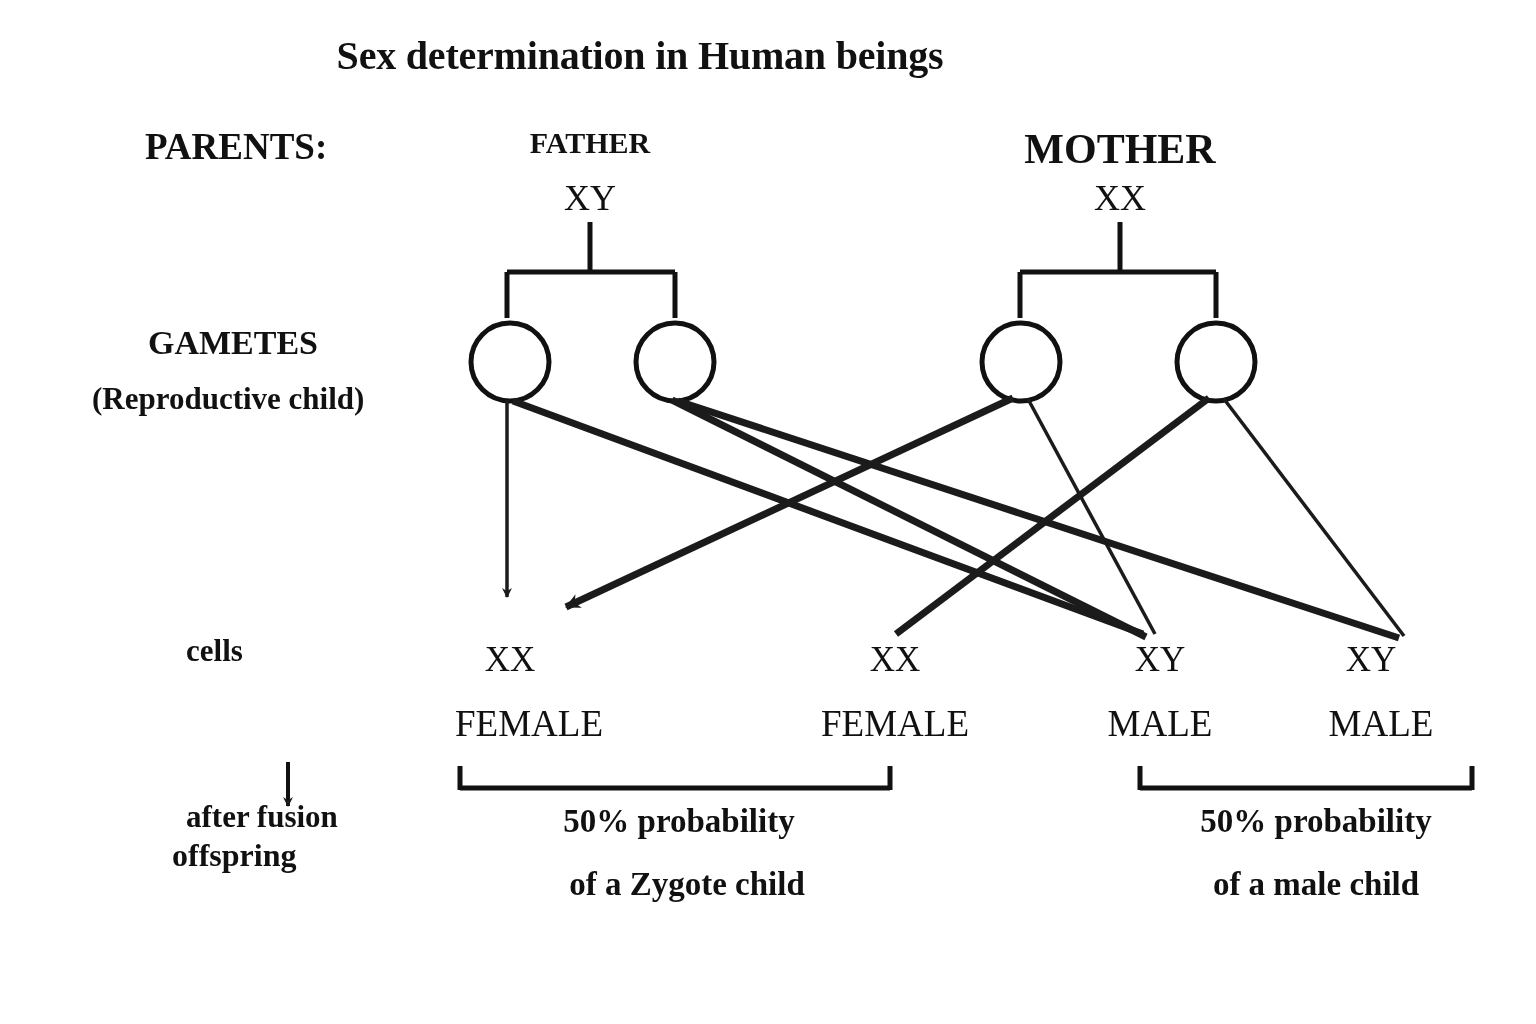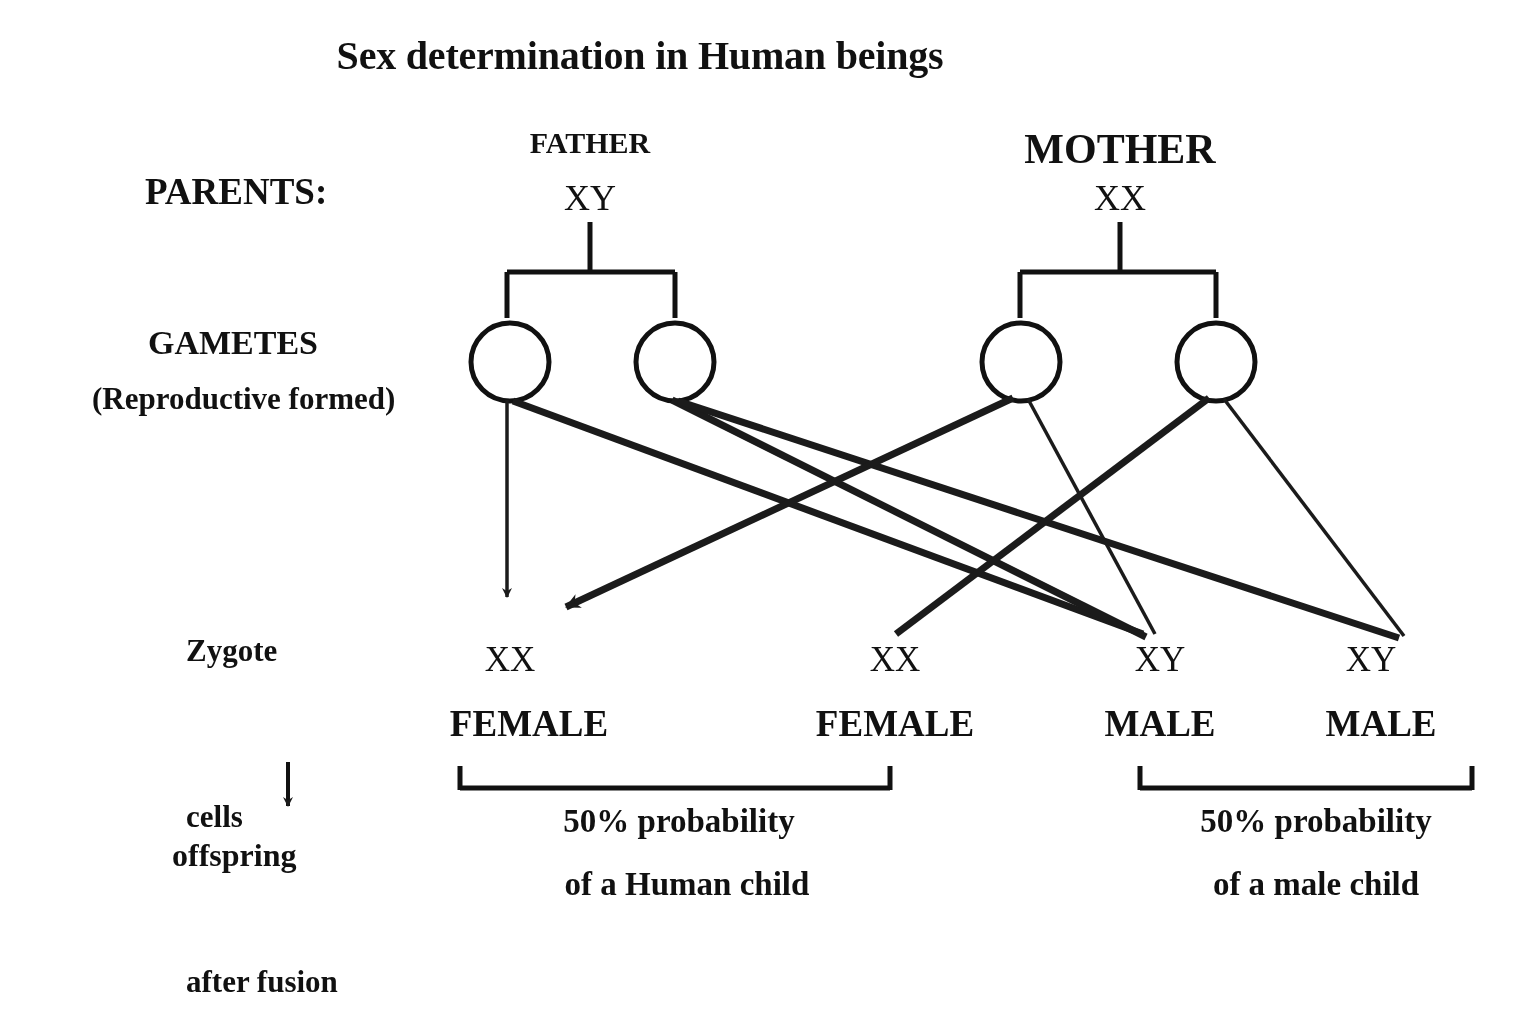--- a/index.html
+++ b/index.html
@@ -44,21 +44,20 @@
     font-size: 40px;
     font-weight: bold;
     letter-spacing: -0.2px;
   }
 
   #parents-label {
     top: 126px;
     left: 145px;
     font-size: 37px;
     font-weight: bold;
-    margin-top: 45px;
   }
   #father-label {
     top: 126px;
     left: 590px;
     font-size: 30px;
     font-weight: bold;
   }
   #father-genotype {
     top: 178px;
     left: 590px;
@@ -110,21 +109,21 @@
     font-size: 32px;
     font-weight: bold;
   }
 
   .child-genotype {
     font-size: 35px;
     top: 640px;
   }
   .child-sex {
     font-size: 37px;
-    font-weight: bold;
+    font-weight: normal;
     top: 703px;
     text-align: center;
   }
 
   .prob-line1 { font-size: 33px; font-weight: bold; top: 803px; text-align: center; }
   .prob-line2 { font-size: 33px; font-weight: bold; top: 866px; }
 </style>
 </head>
 <body>
 
@@ -134,24 +133,23 @@
 
   <div class="lbl" id="parents-label">PARENTS:</div>
 
   <div class="lbl center" id="father-label">FATHER</div>
   <div class="lbl center" id="father-genotype">XY</div>
 
   <div class="lbl center" id="mother-label">MOTHER</div>
   <div class="lbl center" id="mother-genotype">XX</div>
 
   <div class="lbl" id="gametes-label">GAMETES</div>
-  <div class="lbl" id="gametes-sublabel">(Reproductive formed)</div>
+  <div class="lbl" id="gametes-sublabel">(Reproductive child)</div>
 
   <div class="lbl" id="zygote-note">
-    <div>Zygote</div>
     <div>cells</div>
     <div>after fusion</div>
     
   </div>
 
   <div class="lbl" id="offspring-label">offspring</div>
 
   <div class="gamete-letter" style="left:510px; top:362px;">X</div>
   <div class="gamete-letter" style="left:675px; top:362px;">Y</div>
   <div class="gamete-letter" style="left:1021px; top:362px;">X</div>
@@ -163,21 +161,21 @@
   <div class="lbl center child-genotype" style="left:895px;">XX</div>
   <div class="lbl center child-sex" style="left:895px;">FEMALE</div>
 
   <div class="lbl center child-genotype" style="left:1160px;">XY</div>
   <div class="lbl center child-sex" style="left:1160px;">MALE</div>
 
   <div class="lbl center child-genotype" style="left:1371px;">XY</div>
   <div class="lbl center child-sex" style="left:1381px;">MALE</div>
 
   <div class="lbl center prob-line1" style="left:679px;">50% probability</div>
-  <div class="lbl center prob-line2" style="left:687px;">of a Human child</div>
+  <div class="lbl center prob-line2" style="left:687px;">of a Zygote child</div>
 
   <div class="lbl center prob-line1" style="left:1316px;">50% probability</div>
   <div class="lbl center prob-line2" style="left:1316px;">of a male child</div>
 
   <svg id="wiring" viewBox="0 0 1536 1024" xmlns="http://www.w3.org/2000/svg">
     <defs>
       <marker id="arrowhead-thin" markerWidth="11" markerHeight="11" refX="9" refY="5" orient="auto" markerUnits="userSpaceOnUse">
         <path d="M0,0 L10,5 L0,10 L3.2,5 Z" fill="#1b1b1b"></path>
       </marker>
       <marker id="arrowhead-thick" markerWidth="17" markerHeight="15" refX="14" refY="7.5" orient="auto" markerUnits="userSpaceOnUse">

